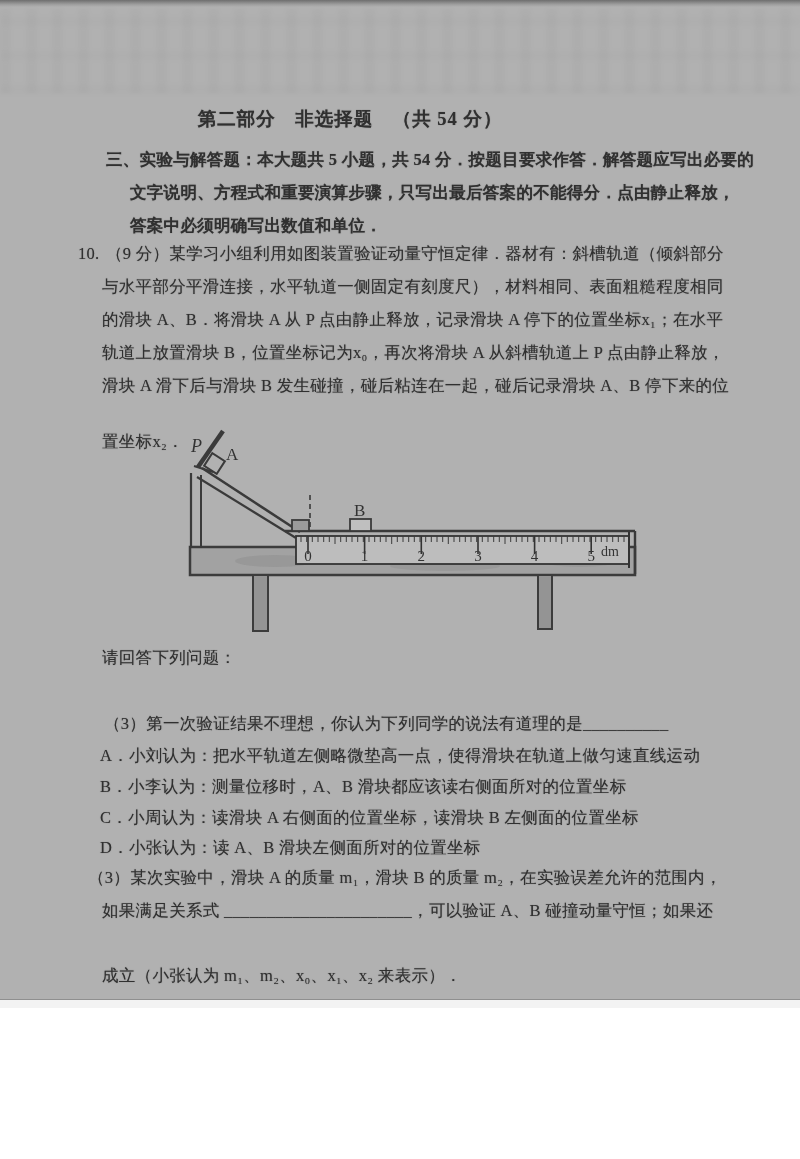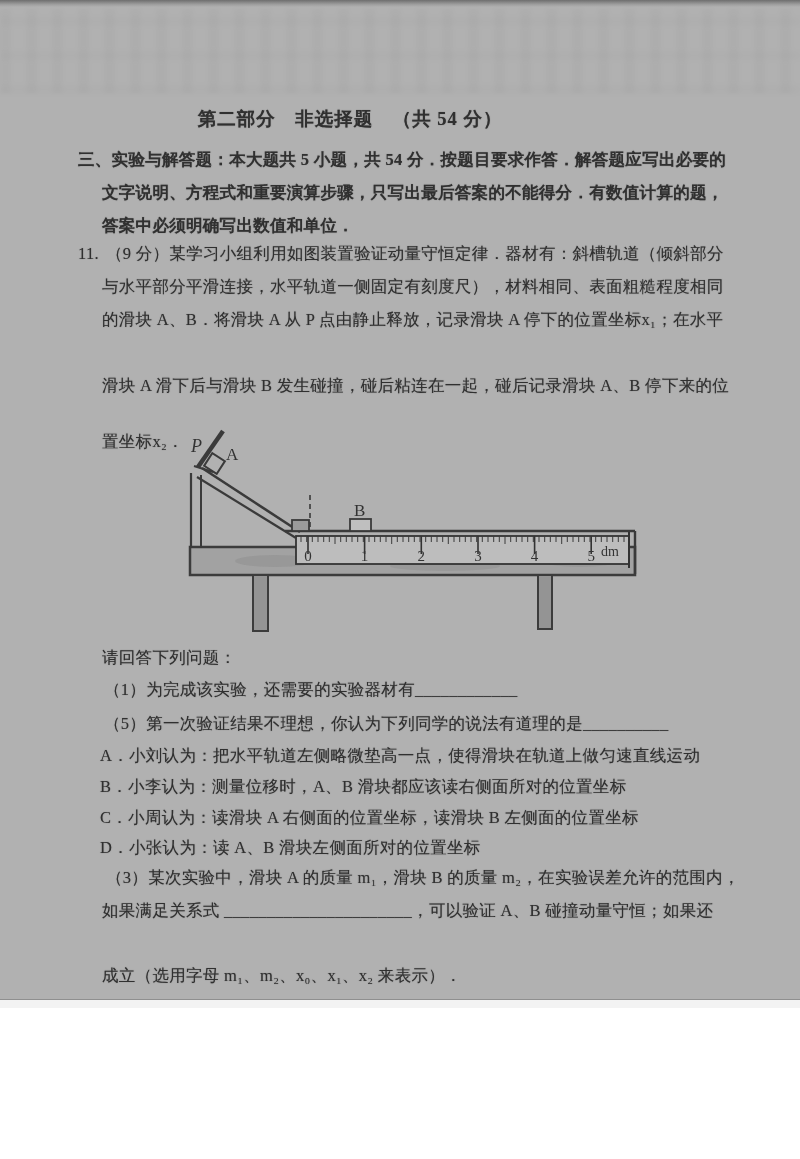--- a/index.html
+++ b/index.html
@@ -29,21 +29,21 @@
     border-top:1px solid #8f8f8f;
   }
   .line{
     position:absolute;
     font-size:16.5px;
     line-height:23px;
     white-space:nowrap;
     letter-spacing:0.3px;
     text-shadow:0 0 1px rgba(48,48,48,0.5);
   }
-  .bold{font-weight:bold;}
+  .bold{font-weight:bold;margin-left:28px;}
   .title{
     position:absolute;top:106px;left:0;width:700px;
     text-align:center;
     font-size:18.5px;font-weight:bold;
     letter-spacing:1px;
     text-shadow:0 0 1px rgba(48,48,48,0.6);
   }
   .footer{
     position:absolute;top:1064px;left:0;width:784px;
     text-align:right;
@@ -62,27 +62,28 @@
 </head>
 <body>
 
 <div class="page">
   <div class="edge-top"></div>
   <div class="bleed"></div>
 
   <div class="title">第二部分　非选择题　（共 54 分）</div>
 
   <div class="line bold" style="top:148px;left:78px">三、实验与解答题：本大题共 5 小题，共 54 分．按题目要求作答．解答题应写出必要的</div>
-  <div class="line bold" style="top:181px;left:102px">文字说明、方程式和重要演算步骤，只写出最后答案的不能得分．有数值计算的题，</div>
+  <div class="line bold" style="top:181px;left:102px">文字说明、方程式和重要演算步骤，只写出最后答案的不能得分．点由静止释放，</div>
   <div class="line bold" style="top:214px;left:102px">答案中必须明确写出数值和单位．</div>
 
-  <div class="line" style="top:242px;left:78px">11.</div>
+  <div class="line" style="top:242px;left:78px">10.</div>
   <div class="line" style="top:242px;left:106px">（9 分）某学习小组利用如图装置验证动量守恒定律．器材有：斜槽轨道（倾斜部分</div>
   <div class="line" style="top:275px;left:102px">与水平部分平滑连接，水平轨道一侧固定有刻度尺），材料相同、表面粗糙程度相同</div>
   <div class="line" style="top:308px;left:102px">的滑块 A、B．将滑块 A 从 P 点由静止释放，记录滑块 A 停下的位置坐标x₁；在水平</div>
+  <div class="line" style="top:341px;left:102px">轨道上放置滑块 B，位置坐标记为x₀，再次将滑块 A 从斜槽轨道上 P 点由静止释放，</div>
   <div class="line" style="top:374px;left:102px">滑块 A 滑下后与滑块 B 发生碰撞，碰后粘连在一起，碰后记录滑块 A、B 停下来的位</div>
   <div class="line" style="top:430px;left:102px">置坐标x₂．</div>
 
   <div class="diagram">
     <svg width="460" height="208" viewBox="0 0 460 208">
 
       <rect x="5" y="119" width="445" height="28" fill="#a2a2a2" stroke="#3c3c3c" stroke-width="2.5"></rect>
       <ellipse cx="90" cy="133" rx="40" ry="6" fill="#8d8d8d" opacity="0.5"></ellipse>
       <ellipse cx="260" cy="138" rx="55" ry="5" fill="#8d8d8d" opacity="0.45"></ellipse>
       <ellipse cx="395" cy="134" rx="35" ry="5" fill="#8d8d8d" opacity="0.45"></ellipse>
@@ -134,28 +135,27 @@
 
       <rect x="165" y="91" width="21" height="12" fill="#bfbfbf" stroke="#3a3a3a" stroke-width="1.8"></rect>
 
       <text x="6" y="24" font-size="18" font-style="italic">P</text>
       <text x="41" y="32" font-size="17">A</text>
       <text x="169" y="88" font-size="17">B</text>
     </svg>
   </div>
 
   <div class="line" style="top:646px;left:102px">请回答下列问题：</div>
-  <div class="line" style="top:678px;left:104px">（1）为完成该实验，还需要的实验器材有____________</div>
-  <div class="line" style="top:712px;left:104px">（5）第一次验证结果不理想，你认为下列同学的说法有道理的是__________</div>
+  <div class="line" style="top:712px;left:104px">（3）第一次验证结果不理想，你认为下列同学的说法有道理的是__________</div>
 
   <div class="line" style="top:775px;left:100px">B．小李认为：测量位移时，A、B 滑块都应该读右侧面所对的位置坐标</div>
   <div class="line" style="top:744px;left:100px">A．小刘认为：把水平轨道左侧略微垫高一点，使得滑块在轨道上做匀速直线运动</div>
   <div class="line" style="top:806px;left:100px">C．小周认为：读滑块 A 右侧面的位置坐标，读滑块 B 左侧面的位置坐标</div>
   <div class="line" style="top:836px;left:100px">D．小张认为：读 A、B 滑块左侧面所对的位置坐标</div>
 
-  <div class="line" style="top:866px;left:106px">（3）某次实验中，滑块 A 的质量 m₁，滑块 B 的质量 m₂，在实验误差允许的范围内，</div>
+  <div class="line" style="top:866px;left:88px">（3）某次实验中，滑块 A 的质量 m₁，滑块 B 的质量 m₂，在实验误差允许的范围内，</div>
   <div class="line" style="top:899px;left:102px">如果满足关系式 ______________________，可以验证 A、B 碰撞动量守恒；如果还</div>
-  <div class="line" style="top:964px;left:102px">成立（选用字母 m₁、m₂、x₀、x₁、x₂ 来表示）．</div>
+  <div class="line" style="top:964px;left:102px">成立（小张认为 m₁、m₂、x₀、x₁、x₂ 来表示）．</div>
 
   <div class="footer">高三物理试题　第 5 页（共 8 页）</div>
 
   <div class="edge-bottom"></div>
 </div>
 
 </body></html>

